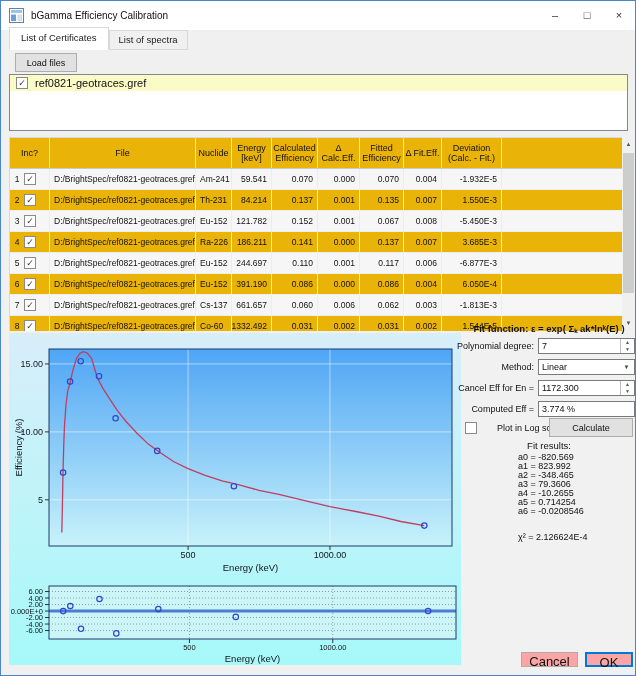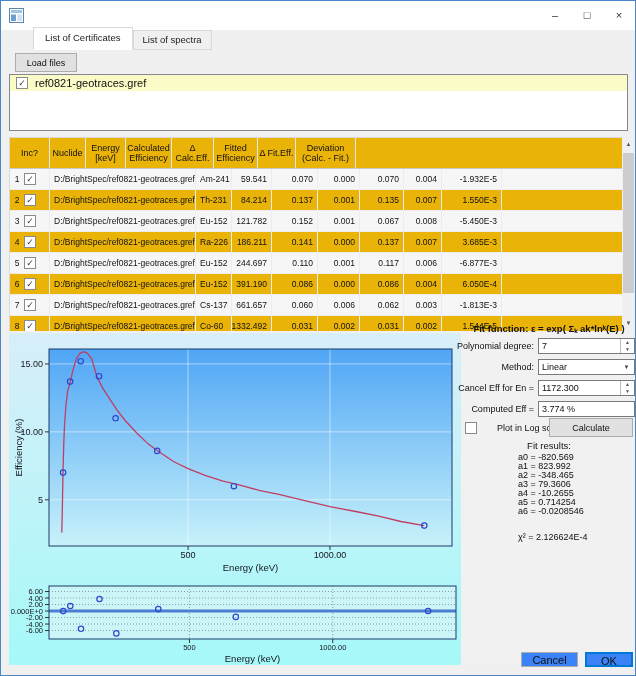--- a/index.html
+++ b/index.html
@@ -6,21 +6,21 @@
   .window{position:relative;width:636px;height:676px;background:#f0f0f0;border:1px solid #4a86c7;box-sizing:border-box;overflow:hidden;}
   
   .titlebar{position:absolute;left:0;top:0;width:100%;height:29px;background:#ffffff;}
   .appicon{position:absolute;left:8px;top:7px;width:15px;height:15px;}
   .wtitle{position:absolute;left:30px;top:0;line-height:29px;font-size:10px;color:#111;}
   .winbtns{position:absolute;right:0;top:0;height:29px;display:flex;}
   .winbtn{width:32px;height:29px;text-align:center;line-height:29px;font-size:11px;color:#333;}
   
   .tabstrip{position:absolute;left:8px;top:29px;display:flex;align-items:flex-end;height:20px;}
   .tab{font-size:9.5px;color:#222;border:1px solid #d9d9d9;background:#f0f0f0;padding:3px 9px 3px 9px;height:12px;line-height:12px;}
-  .tab.active{background:#ffffff;border-bottom:1px solid #ffffff;padding:4px 11px 5px 11px;height:12px;position:relative;z-index:2;margin-left:24px;}
+  .tab.active{background:#ffffff;border-bottom:1px solid #ffffff;padding:4px 11px 5px 11px;height:12px;position:relative;z-index:2;}
   
   .loadbtn{position:absolute;left:14px;top:52px;width:62px;height:19px;background:#e1e1e1;border:1px solid #adadad;font-size:9px;font-family:"Liberation Sans",sans-serif;color:#111;}
   
   .filelist{position:absolute;left:8px;top:73px;width:619px;height:57px;background:#ffffff;border:1px solid #828790;box-sizing:border-box;}
   .flrow{position:relative;height:16px;display:flex;align-items:center;}
   .flrow.sel{background:#fbfbc8;}
   .cb{display:inline-block;width:10px;height:10px;background:#fff;border:1px solid #8a8a8a;position:relative;font-size:9px;line-height:10px;text-align:center;color:#3a3a3a;}
   .flrow .cb{margin-left:6px;}
   .fname{font-size:11px;margin-left:7px;color:#111;}
   
@@ -48,37 +48,38 @@
   .spinarrows{position:absolute;right:0;top:0;width:13px;height:14px;border-left:1px solid #bdbdbd;display:flex;flex-direction:column;}
   .spinarrows span{flex:1;font-size:5px;line-height:7px;text-align:center;color:#555;}
   .comboarrow{position:absolute;right:0;top:0;width:15px;height:14px;font-size:6px;line-height:14px;text-align:center;color:#444;}
   .logrow{position:absolute;left:464px;top:421px;display:flex;align-items:center;}
   .loglabel{font-size:9px;margin-left:20px;color:#111;}
   .calcbtn{position:absolute;left:548px;top:417px;width:84px;height:19px;background:#e1e1e1;border:1px solid #adadad;font-size:9px;font-family:"Liberation Sans",sans-serif;color:#111;}
   .fitresults{position:absolute;left:460px;top:439px;width:176px;text-align:center;font-size:9.5px;color:#111;}
   .coeffs{position:absolute;left:517px;top:452px;font-size:9px;line-height:9px;color:#111;}
   .chi2{position:absolute;left:517px;top:531px;font-size:9px;color:#111;}
   
-  .btn{position:absolute;height:15px;background:#3b82f6;border:1px solid #adadad;font-size:11px;font-family:"Liberation Sans",sans-serif;color:#111;}
+  .btn{position:absolute;height:15px;background:#fca5a5;border:1px solid #adadad;font-size:13px;font-family:"Liberation Sans",sans-serif;color:#111;}
   .btn.cancel{left:520px;top:651px;width:57px;}
   .btn.ok{left:584px;top:651px;width:48px;border:2px solid #0078d7;}
   svg text{fill:#14141e;}
 </style>
 </head>
 <body>
 
 <div class="window">
 
   <div class="titlebar">
     <svg class="appicon" viewBox="0 0 15 15">
       <rect x="0.5" y="0.5" width="14" height="14" fill="#ffffff" stroke="#5b84ad"></rect>
       <rect x="2" y="2" width="11" height="3" fill="#9ec4e6"></rect>
       <rect x="2" y="6.5" width="5" height="6.5" fill="#6d9fd0"></rect>
       <rect x="8.5" y="6.5" width="4.5" height="6.5" fill="#cfe2f2"></rect>
     </svg>
+    <span class="wtitle">bGamma Efficiency Calibration</span>
     <div class="winbtns">
       <span class="winbtn">–</span>
       <span class="winbtn">□</span>
       <span class="winbtn">×</span>
     </div>
   </div>
 
   <div class="tabstrip">
     <div class="tab active">List of Certificates</div>
     <div class="tab">List of spectra</div>
@@ -88,20 +89,21 @@
   <div class="filelist" id="filelist">
       <div class="flrow sel">
         <span class="cb">✓</span>
         <span class="fname">ref0821-geotraces.gref</span>
       </div>
     </div>
 
   <div class="tablewrap" id="tablewrap">
       <div class="thead">
         <div class="hcell" style="width: 40px;">Inc?</div>
+        <div class="hcell" style="width: 146px;">File</div>
         <div class="hcell" style="width: 36px;">Nuclide</div>
         <div class="hcell" style="width: 40px;">Energy
 [keV]</div>
         <div class="hcell" style="width: 46px;">Calculated
 Efficiency</div>
         <div class="hcell" style="width: 42px;">Δ Calc.Eff.</div>
         <div class="hcell" style="width: 44px;">Fitted
 Efficiency</div>
         <div class="hcell" style="width: 38px; text-align: right;">Δ Fit.Eff.</div>
         <div class="hcell" style="width: 60px;">Deviation

